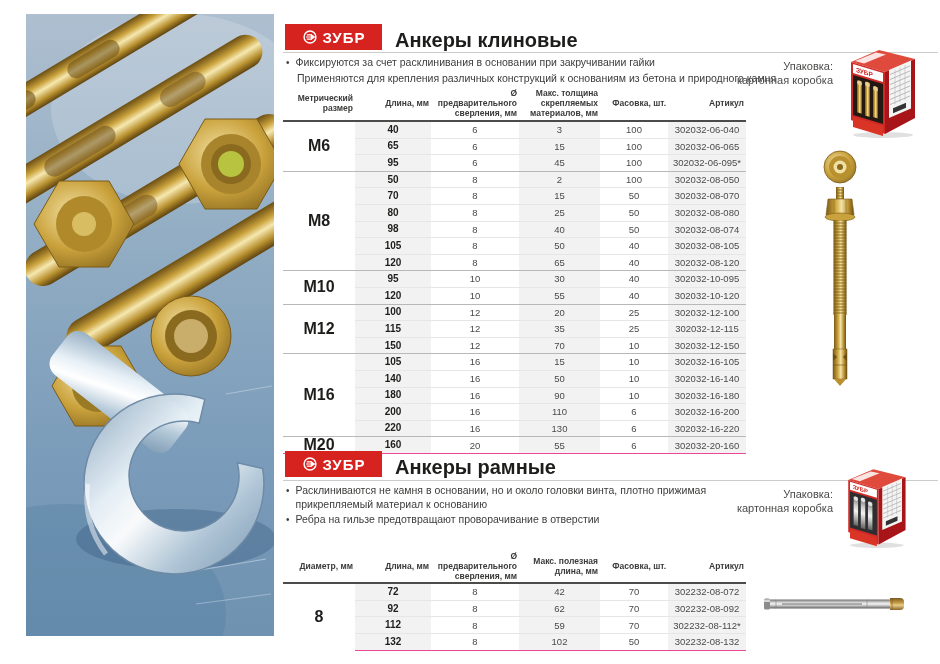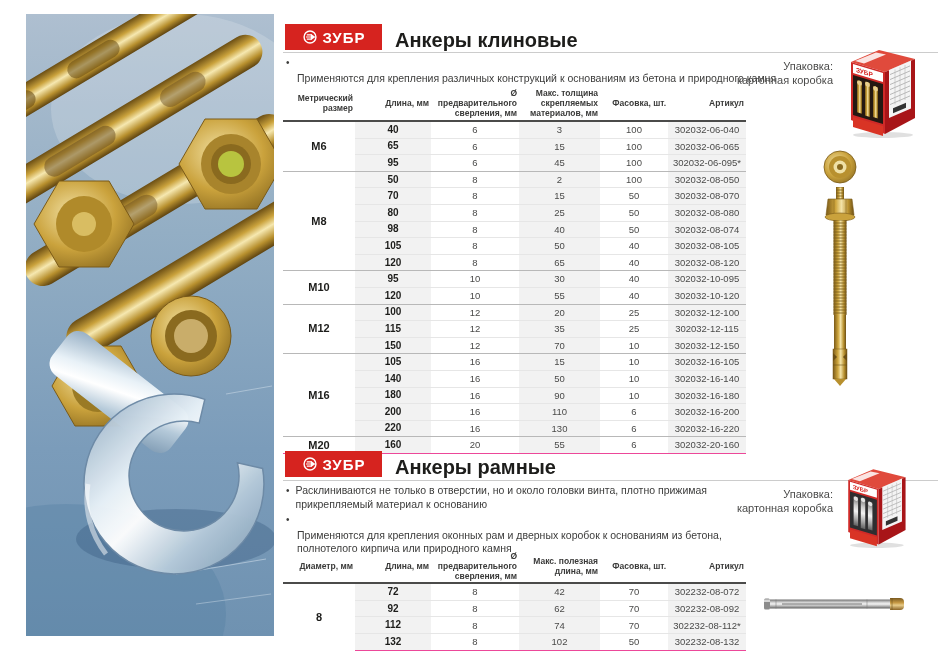--- a/index.html
+++ b/index.html
@@ -36,21 +36,21 @@
     font-size:8.5px;font-weight:bold;color:#3a3a39;text-align:right;
     vertical-align:middle;padding:1px 2px;line-height:1.15;
     border-bottom:2px solid #4b4b4a;
   }
   table.t1 th{height:30px;}
   table.t2 th{height:24px;}
   table.spec td{
     font-size:9.5px;text-align:center;vertical-align:middle;
     height:15.6px;padding:0 2px;color:#4a4a49;line-height:1;
   }
-  table.spec td.col-size{font-weight:bold;color:#1d1d1b;font-size:11px;}
+  table.spec td.col-size{font-weight:bold;color:#1d1d1b;font-size:16px;}
   table.spec td.c1{font-weight:bold;color:#1d1d1b;font-size:10px;}
   table.spec td.c1,table.spec td.c3,table.spec td.c5{background:#f2f2f2;}
   table.spec tr.inner td{border-top:1px solid #e6e6e6;}
   table.spec tr.group-start td{border-top:1px solid #b8b8b8;}
   table.spec tr.last-row td{border-bottom:1px solid #ec4899;}
 
   
   .footer{font-size:12px;color:#3c3c3b;margin-top:41px;}
   .footer span{margin-right:6px;}
 </style>
@@ -169,20 +169,21 @@
     <path d="M11 5.8 L16.8 10 L11 14.2 Z" fill="#fff"></path>
   </svg>
   <span class="logo-text">ЗУБР</span>
 </div>
 <div class="abs sec-title" style="left:395px;top:30px;">Анкеры клиновые</div>
 <div class="abs rule" style="top:52px;"></div>
 
 <div class="abs sec-text" style="left:286px;top:56px;width:540px;">
   <div class="bullet-row">
     <span class="bullet-dot">•</span>
+    <span>Фиксируются за счет расклинивания в основании при закручивании гайки</span>
   </div>
   <div class="note">Применяются для крепления различных конструкций к основаниям из бетона и природного камня</div>
 </div>
 
 <div class="abs pack" style="left:683px;top:59px;">
   <div>Упаковка:</div>
   <div>картонная коробка</div>
 </div>
 
 <table class="abs spec t1" style="left:283px;top:88px;">
@@ -411,26 +412,26 @@
     <path d="M11 5.8 L16.8 10 L11 14.2 Z" fill="#fff"></path>
   </svg>
   <span class="logo-text">ЗУБР</span>
 </div>
 <div class="abs sec-title" style="left:395px;top:457px;">Анкеры рамные</div>
 <div class="abs rule" style="top:480px;"></div>
 
 <div class="abs sec-text" style="left:286px;top:484px;width:452px;">
   <div class="bullet-row">
     <span class="bullet-dot">•</span>
-    <span>Расклиниваются не только в отверстии, но и около головки винта, плотно прижимая прикрепляемый материал к основанию</span>
+    <span>Расклиниваются не камня в основании, но и около головки винта, плотно прижимая прикрепляемый материал к основанию</span>
   </div>
   <div class="bullet-row">
     <span class="bullet-dot">•</span>
+    <span>Ребра на гильзе предотвращают проворачивание в отверстии</span>
   </div>
-  <div class="note">Применяются для крепления оконных рам и дверных коробок к основаниям из бетона, полнотелого кирпича или природного камня</div>
 </div>
 
 <div class="abs pack" style="left:683px;top:487px;">
   <div>Упаковка:</div>
   <div>картонная коробка</div>
 </div>
 
 <table class="abs spec t2" style="left:283px;top:551px;">
   <colgroup>
     <col style="width:72px">
@@ -462,21 +463,21 @@
       <tr class="inner">
         <td class="c1">92</td>
         <td class="c2">8</td>
         <td class="c3">62</td>
         <td class="c4">70</td>
         <td class="c5">302232-08-092</td>
       </tr>
       <tr class="inner">
         <td class="c1">112</td>
         <td class="c2">8</td>
-        <td class="c3">74</td>
+        <td class="c3">59</td>
         <td class="c4">70</td>
         <td class="c5">302232-08-112*</td>
       </tr>
       <tr class="inner last-row">
         <td class="c1">132</td>
         <td class="c2">8</td>
         <td class="c3">102</td>
         <td class="c4">50</td>
         <td class="c5">302232-08-132</td>
       </tr>

